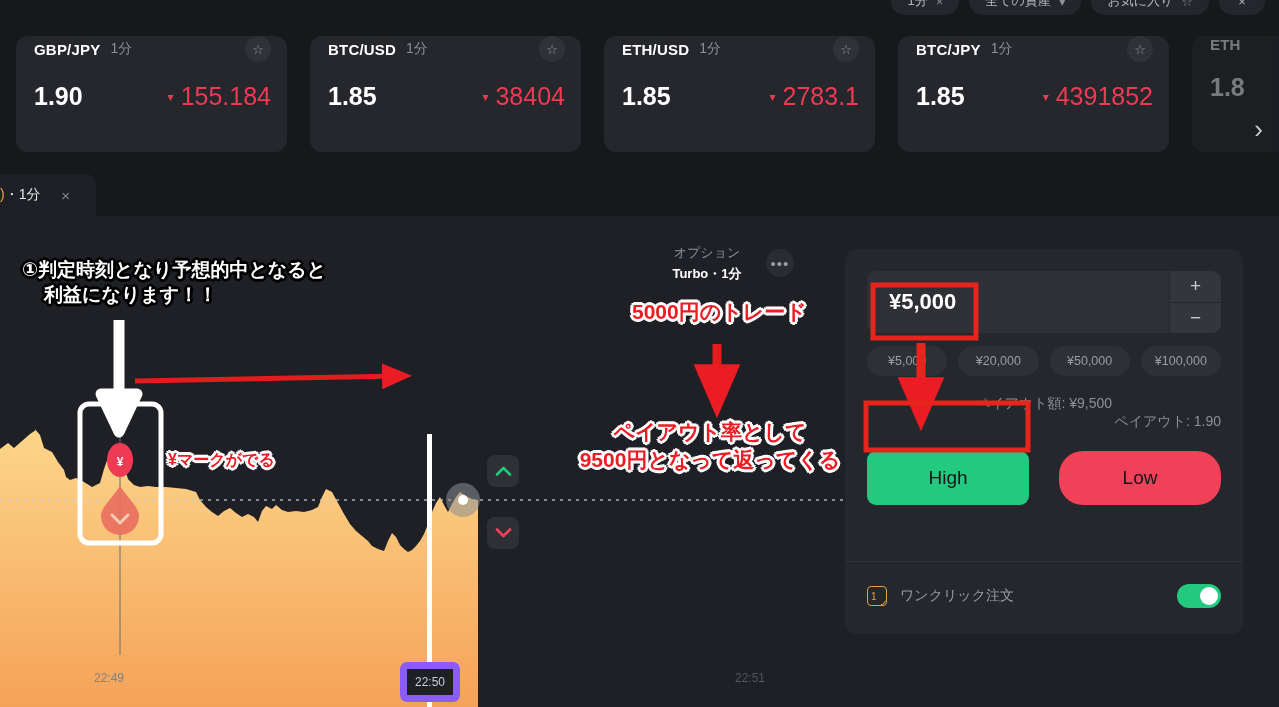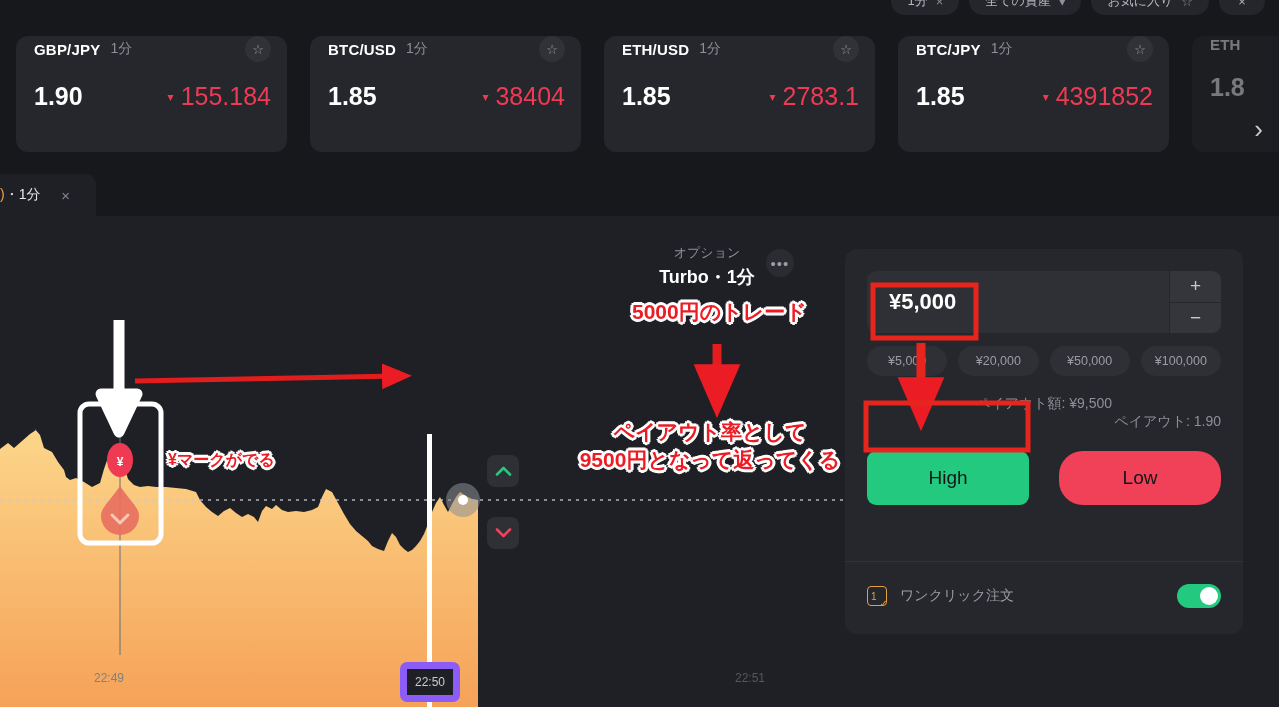--- a/index.html
+++ b/index.html
@@ -40,21 +40,21 @@
 
   
   .stage { position: absolute; top: 216px; left: 0; width: 1279px; height: 491px; background: #1e2025; }
 
   
   #chart { position: absolute; left: 0; top: 0; }
 
   
   .chead { position: absolute; left: 642px; top: 244px; text-align: center; width: 130px; }
   .chead .opt { color: #8d9097; font-size: 13px; }
-  .chead .ttl { color: #ffffff; font-size: 18px; font-weight: bold; margin-top: 3px; }
+  .chead .ttl { color: #ffffff; font-size: 13px; font-weight: bold; margin-top: 3px; }
   .dots { position: absolute; left: 766px; top: 249px; width: 28px; height: 28px; border-radius: 50%; background: #2a2c31; color: #9a9da3; font-size: 15px; display: flex; align-items: center; justify-content: center; letter-spacing: 1px; }
 
   
   .chev { position: absolute; width: 32px; height: 32px; border-radius: 8px; background: #2e3035; display: flex; align-items: center; justify-content: center; }
   .chev.up { left: 487px; top: 455px; }
   .chev.dn { left: 487px; top: 517px; }
 
   
   .timeaxis { position: absolute; left: 0; top: 655px; width: 845px; height: 52px; }
   .tlab { position: absolute; top: 16px; color: #7e8187; font-size: 12px; }
@@ -285,20 +285,24 @@
 
     <line x1="717" y1="344" x2="717" y2="393" stroke="#e11d1d" stroke-width="9" marker-end="url(#rarrow)"></line>
 
     <rect x="873" y="285" width="103" height="53" fill="none" stroke="#e8251c" stroke-width="5"></rect>
 
     <line x1="921" y1="343" x2="921" y2="406" stroke="#e8251c" stroke-width="9" marker-end="url(#rarrow)"></line>
 
     <rect x="866" y="403" width="162" height="47" fill="none" stroke="#e8251c" stroke-width="5"></rect>
   </svg>
 
+  <div class="ann-w-wrap" style="left:22px;top:258px">
+    <div class="base">①判定時刻となり予想的中となると</div>
+    <div class="base" style="padding-left:22px">利益になります！！</div>
+  </div>
 
   <div class="ann-r-wrap sm" style="left:168px;top:449px">
     <div class="base">¥マークがでる</div>
   </div>
 
   <div class="ann-r-wrap" style="left:632px;top:298px">
     <div class="base">5000円のトレード</div>
   </div>
 
   <div class="ann-r-wrap" style="left:578px;top:418px;width:264px">

